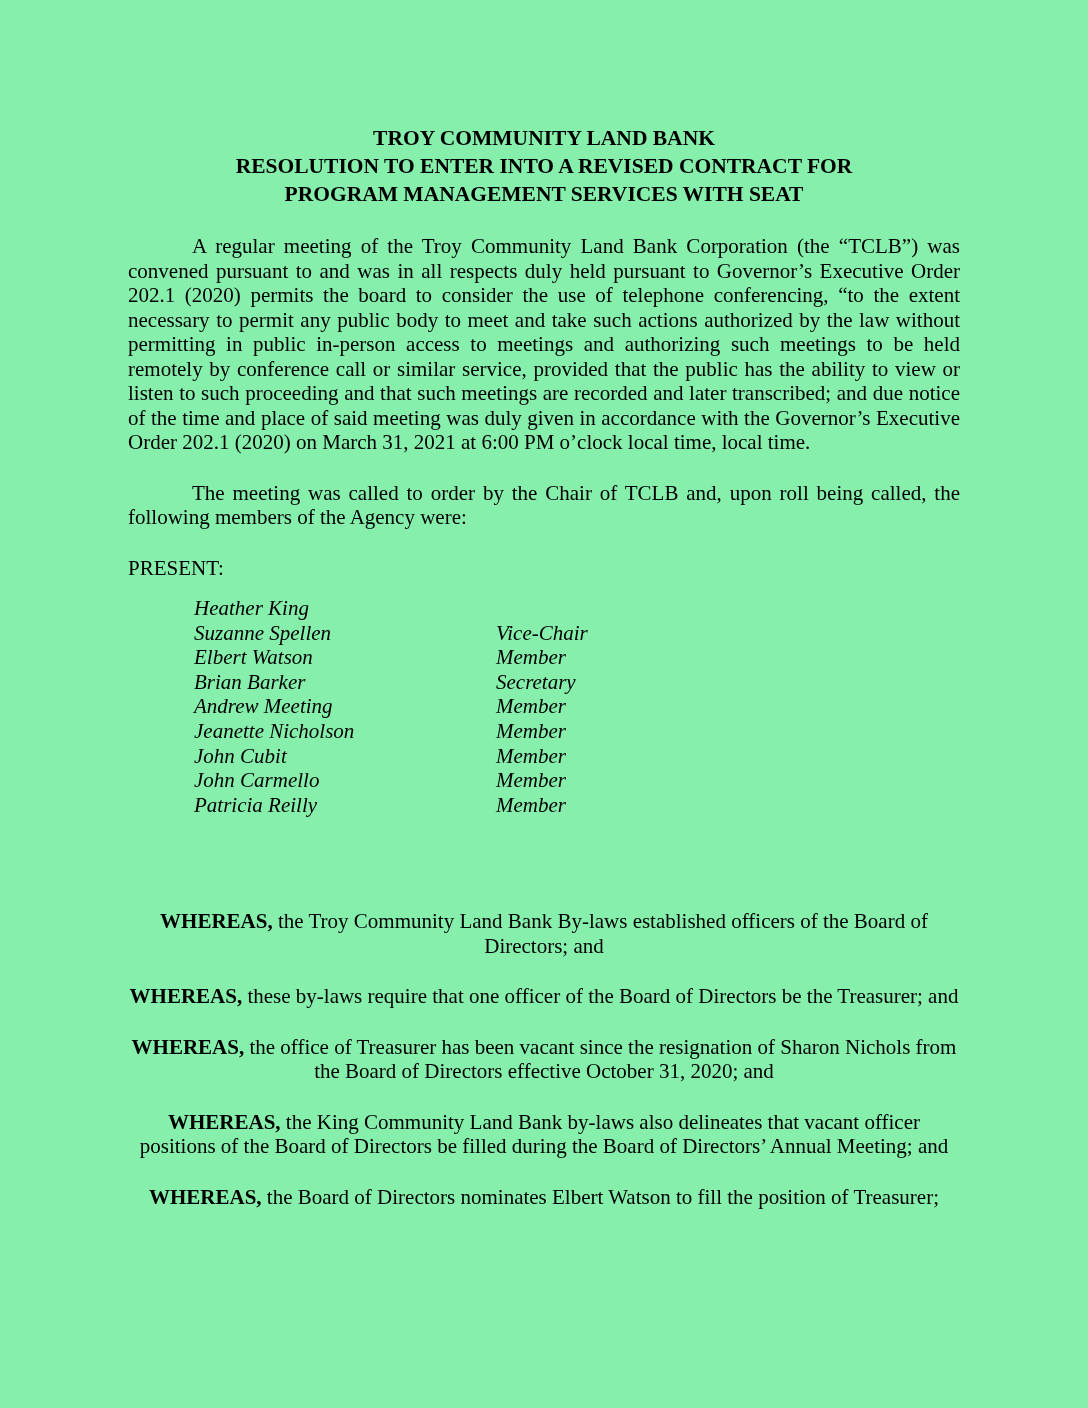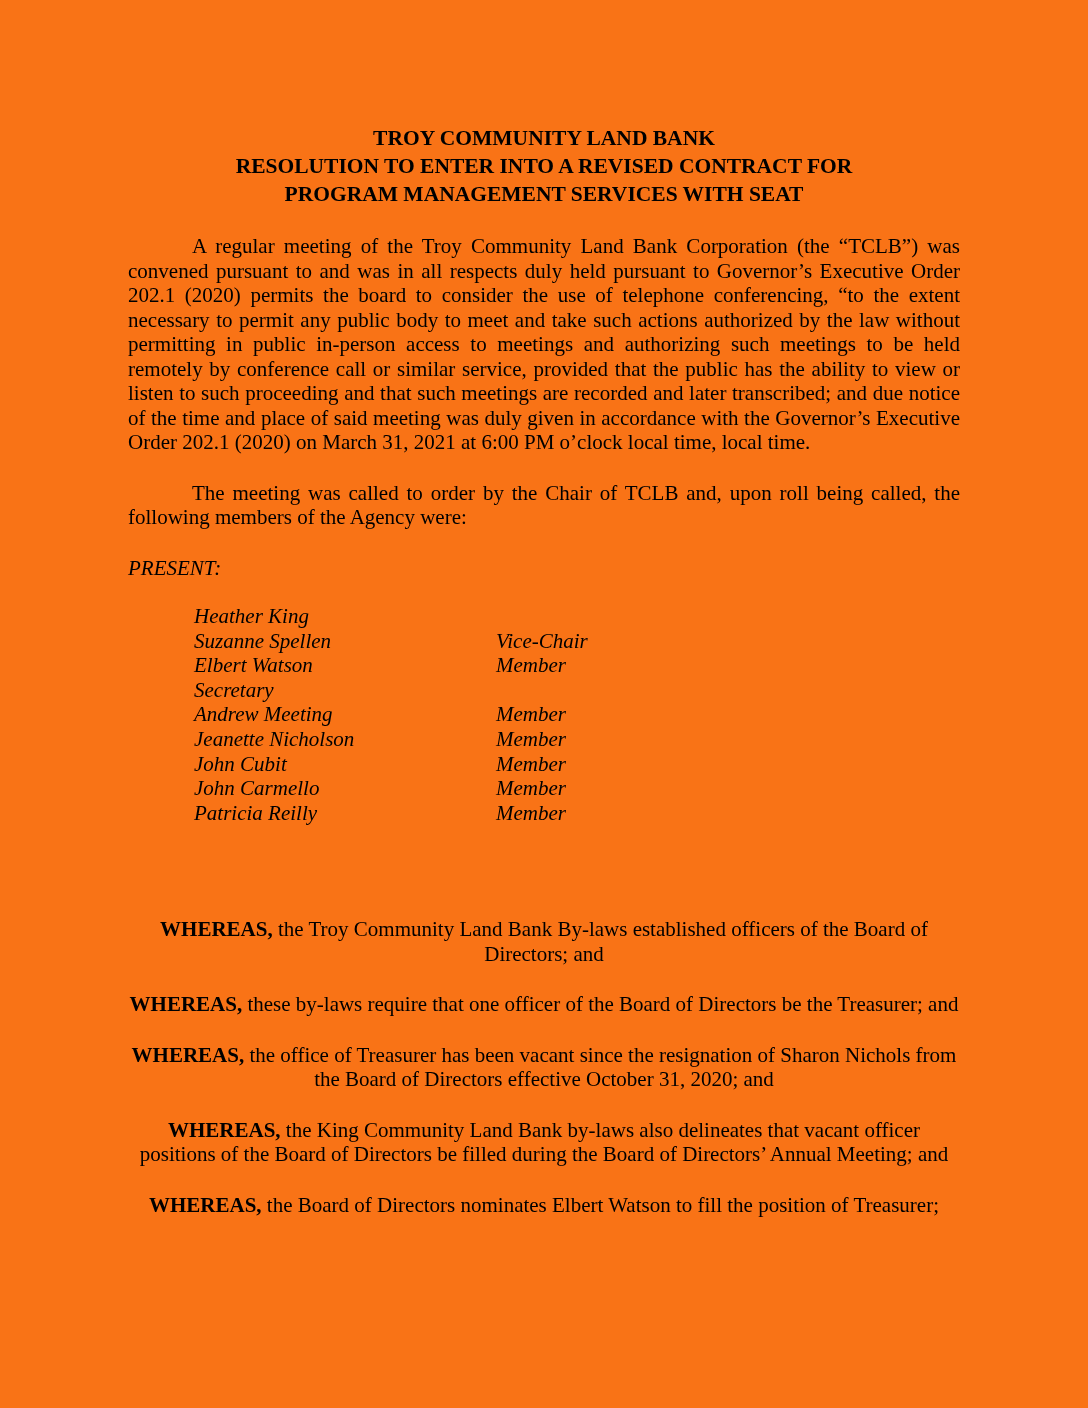--- a/index.html
+++ b/index.html
@@ -1,21 +1,21 @@
 <!DOCTYPE html>
 <html><head>
 <meta charset="utf-8">
 <style>
   * { margin: 0; padding: 0; box-sizing: border-box; }
   html, body { background: #9a9a9a; }
   .page {
     width: 1088px;
     height: 1408px;
     margin: 0 auto;
-    background: #f97316;
+    background: #86efac;
     color: #000000;
     font-family: "Liberation Serif", "DejaVu Serif", serif;
     font-size: 21px;
     line-height: 24.5px;
     padding: 124px 128px 0 128px;
     position: relative;
     overflow: hidden;
   }
   .doc-title {
     text-align: center;
@@ -24,22 +24,21 @@
     line-height: 28px;
     margin-bottom: 26px;
   }
   .para {
     text-align: justify;
     text-indent: 64px;
     margin-bottom: 26px;
   }
   .present-label {
     margin-top: 2px;
-    margin-bottom: 24px;
-    font-style: italic;
+    margin-bottom: 16px;
   }
   .member-table {
     padding-left: 66px;
   }
   .member-row {
     display: flex;
     line-height: 24.6px;
     font-style: italic;
   }
   .member-name {
@@ -81,20 +80,21 @@
     </div>
     <div class="member-row">
       <span class="member-name">Suzanne Spellen</span>
       <span class="member-role">Vice-Chair</span>
     </div>
     <div class="member-row">
       <span class="member-name">Elbert Watson</span>
       <span class="member-role">Member</span>
     </div>
     <div class="member-row">
+      <span class="member-name">Brian Barker</span>
       <span class="member-role">Secretary</span>
     </div>
     <div class="member-row">
       <span class="member-name">Andrew Meeting</span>
       <span class="member-role">Member</span>
     </div>
     <div class="member-row">
       <span class="member-name">Jeanette Nicholson</span>
       <span class="member-role">Member</span>
     </div>

